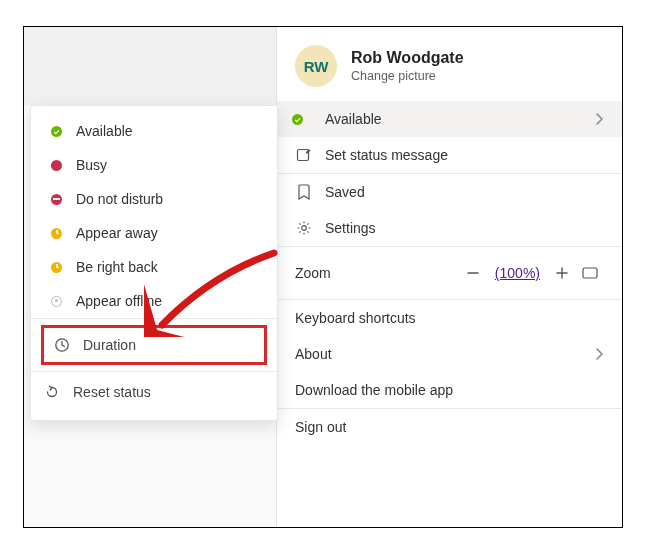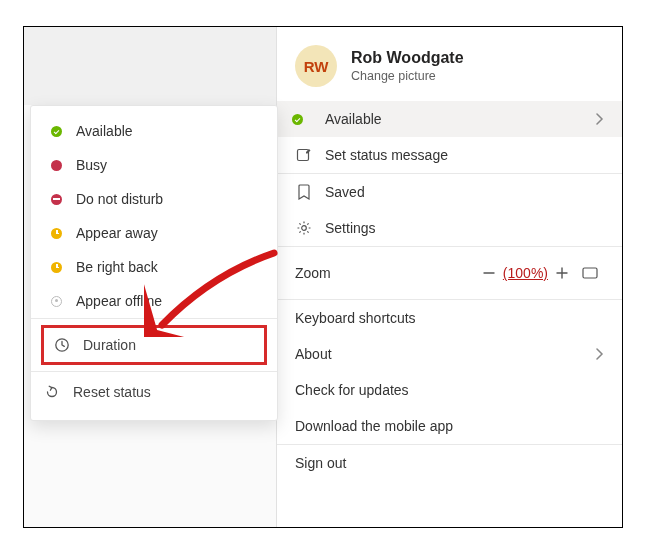--- a/index.html
+++ b/index.html
@@ -43,21 +43,21 @@
   }
   .profile-row {
     display: flex;
     align-items: center;
     padding: 18px 18px 14px 18px;
   }
   .avatar {
     width: 42px; height: 42px;
     border-radius: 50%;
     background: #f3e5b8;
-    color: #c2410c;
+    color: #0f766e;
     font-weight: 600;
     font-size: 15px;
     display: flex;
     align-items: center;
     justify-content: center;
     margin-right: 14px;
     flex-shrink: 0;
   }
   .profile-name { font-weight: 600; font-size: 16px; }
   .profile-link { font-size: 12.5px; color: #616161; margin-top: 2px; cursor: pointer; }
@@ -89,21 +89,21 @@
     padding: 12px 18px;
   }
   .zoom-row .zlabel { color: #333; }
   .zoom-row .spacer { flex: 1; }
   .zoom-btn {
     width: 28px; height: 28px;
     display: flex; align-items: center; justify-content: center;
     color: #555; cursor: pointer;
     font-size: 16px;
   }
-  .zoom-pct { margin: 0 0; color: #b91c1c; text-decoration: underline; }
+  .zoom-pct { margin: 0 8px; color: #4c1d95; text-decoration: underline; }
   .plain-item {
     padding: 10px 18px;
     cursor: pointer;
     color: #333;
     display: flex;
     align-items: center;
   }
   .plain-item .chev { margin-left: auto; color: #888; }
 
   
@@ -278,23 +278,20 @@
     <div class="plain-item">
       <span>Keyboard shortcuts</span>
     </div>
     <div class="plain-item">
       <span>About</span>
       <span class="chev">
         <svg width="8" height="12" viewBox="0 0 8 12">
             <path d="M1 1l5 5-5 5" stroke="currentColor" stroke-width="1.5" fill="none" stroke-linecap="round"></path>
           </svg>
       </span>
-    </div>
-    <div class="plain-item">
-      <span>Check for updates</span>
     </div>
     <div class="plain-item">
       <span>Download the mobile app</span>
     </div>
 
     <div class="divider"></div>
 
     <div class="plain-item">
       <span>Sign out</span>
     </div>

